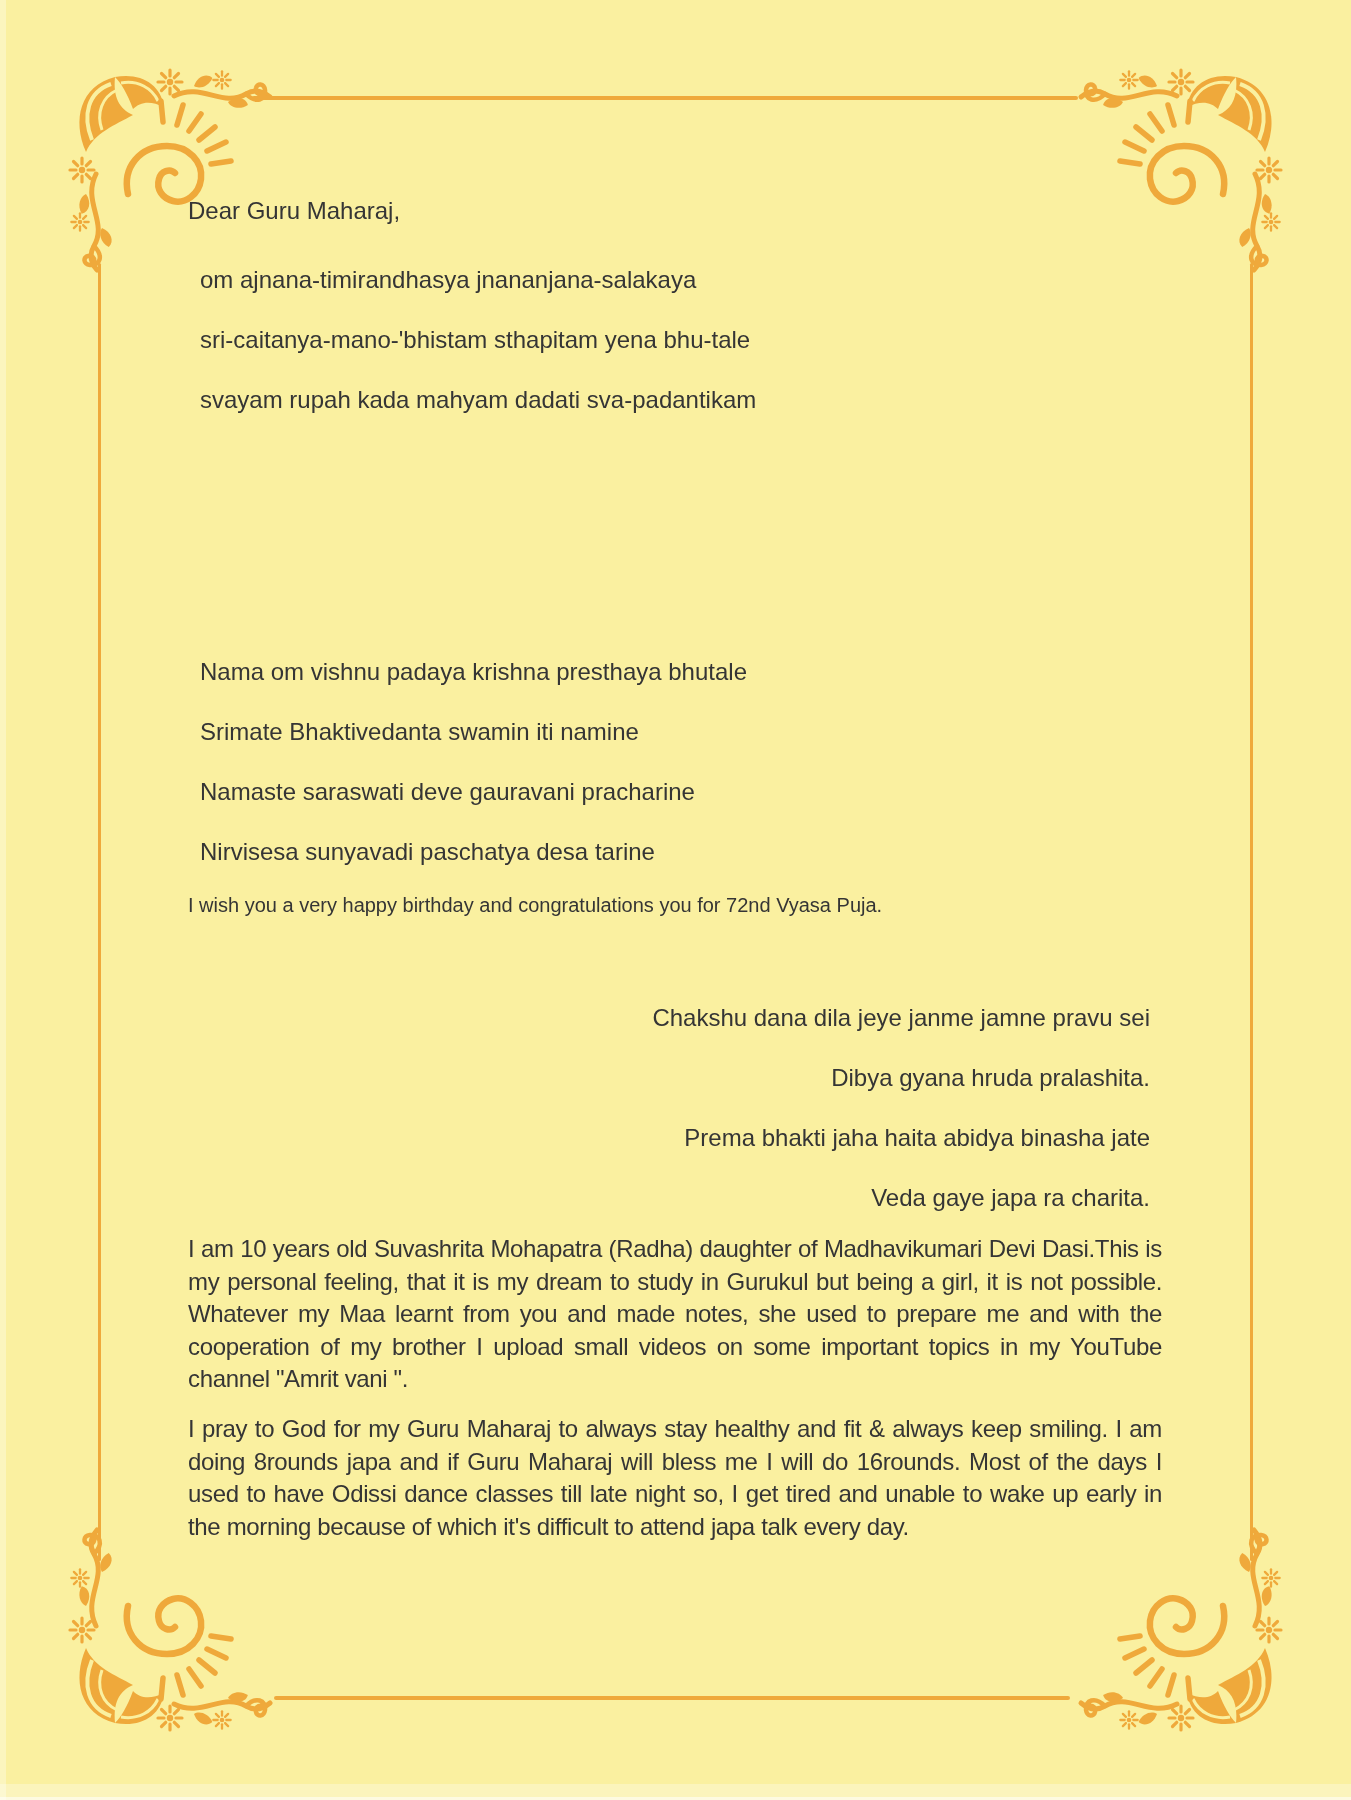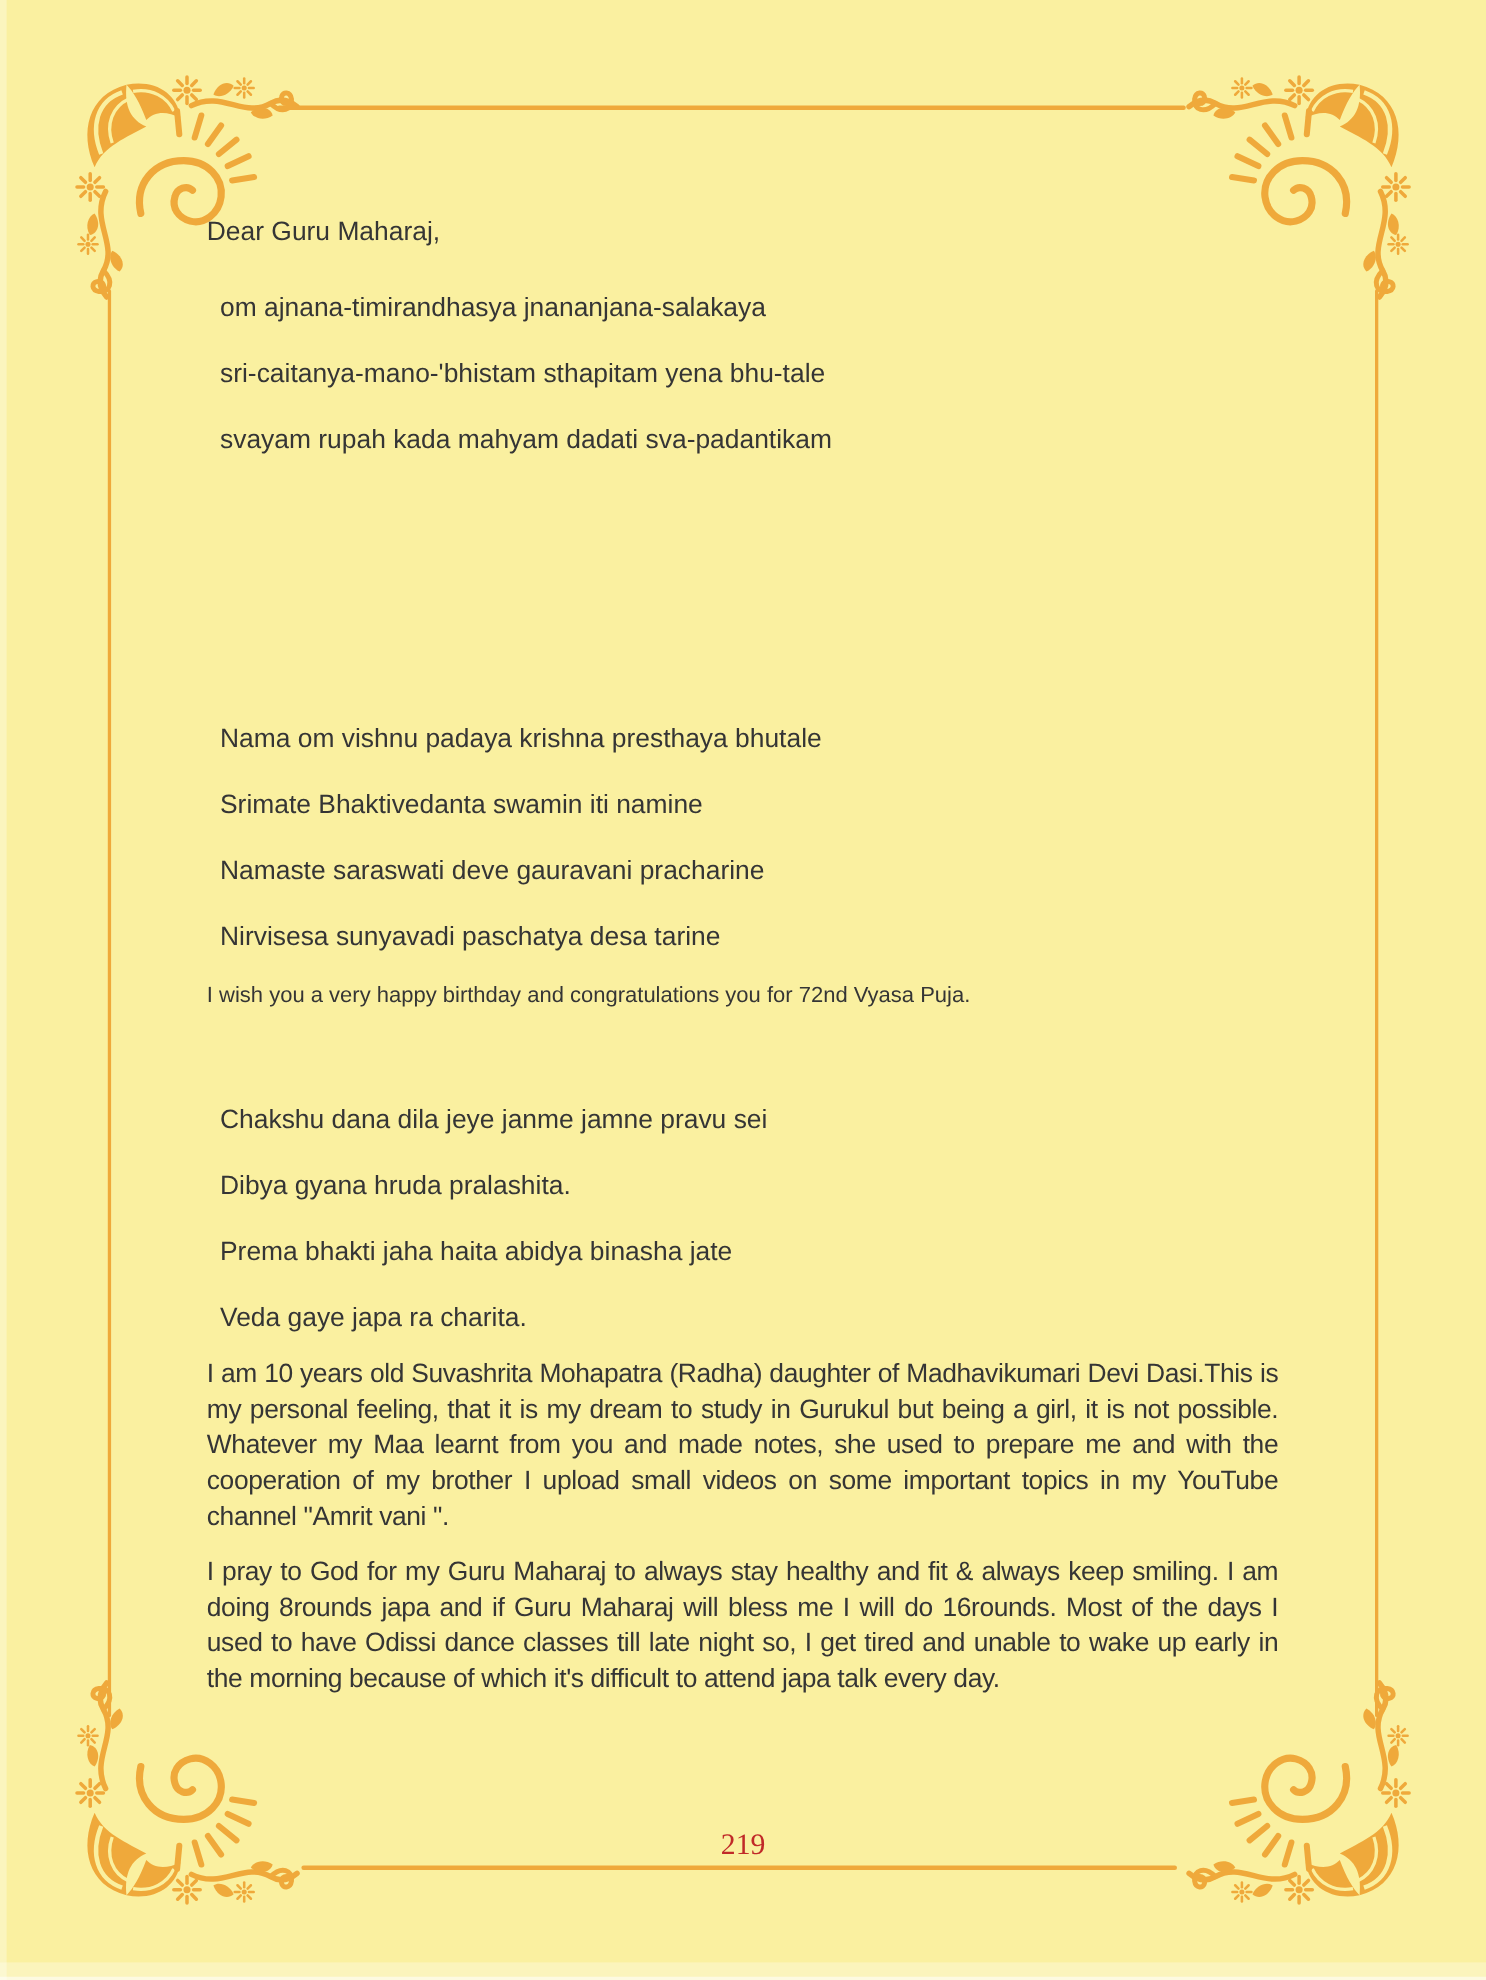--- a/index.html
+++ b/index.html
@@ -30,21 +30,21 @@
   .bline.right{left:1250px;top:263px;width:3px;height:1298px;}
   
   .txt{position:absolute;left:188px;width:974px;margin:0;}
   .salutation{top:150px;font-size:24px;line-height:34px;margin-top:44px;}
   .verse{font-size:24px;line-height:48px;}
   .verse p{margin:12px;}
   #verse1{top:244px;}
   #verse2{top:489px;}
   #verse3{top:636px;}
   #wish{top:881px;font-size:20px;line-height:48px;}
-  #verse4{top:982px;}
+  #verse4{top:982px;text-align:right;}
   .para{
     font-size:24px;line-height:32.5px;text-align:justify;
     letter-spacing:-0.35px;
   }
   #para1{top:1233px;}
   #para2{top:1413px;}
   .pagenum{
     position:absolute;left:0;top:1661px;width:100%;text-align:center;
     font-family:"Liberation Serif","DejaVu Serif",serif;
     font-size:27px;color:var(--pagenum);
@@ -159,18 +159,17 @@
   <div class="txt verse" id="verse4">
     <p>Chakshu dana dila jeye janme jamne pravu sei</p>
     <p>Dibya gyana hruda pralashita.</p>
     <p>Prema bhakti jaha haita abidya binasha jate</p>
     <p>Veda gaye japa ra charita.</p>
   </div>
 
   <p class="txt para" id="para1">I am 10 years old Suvashrita Mohapatra (Radha) daughter of Madhavikumari Devi Dasi.This is my personal feeling, that it is my dream to study in Gurukul but being a girl, it is not possible. Whatever my Maa learnt from you and made notes, she used to prepare me and with the cooperation of my brother I upload small videos on some important topics in my YouTube channel "Amrit vani ".</p>
   <p class="txt para" id="para2">I pray to God for my Guru Maharaj to always stay healthy and fit &amp; always keep smiling. I am doing 8rounds japa and if Guru Maharaj will bless me I will do 16rounds. Most of the days I used to have Odissi dance classes till late night so, I get tired and unable to wake up early in the morning because of which it's difficult to attend japa talk every day.</p>
 
-  <div class="pagenum">219</div>
 
   <div class="edge-left"></div>
   <div class="edge-bottom"></div>
   <div class="edge-bottom-line"></div>
 </div>
 
 </body></html>

